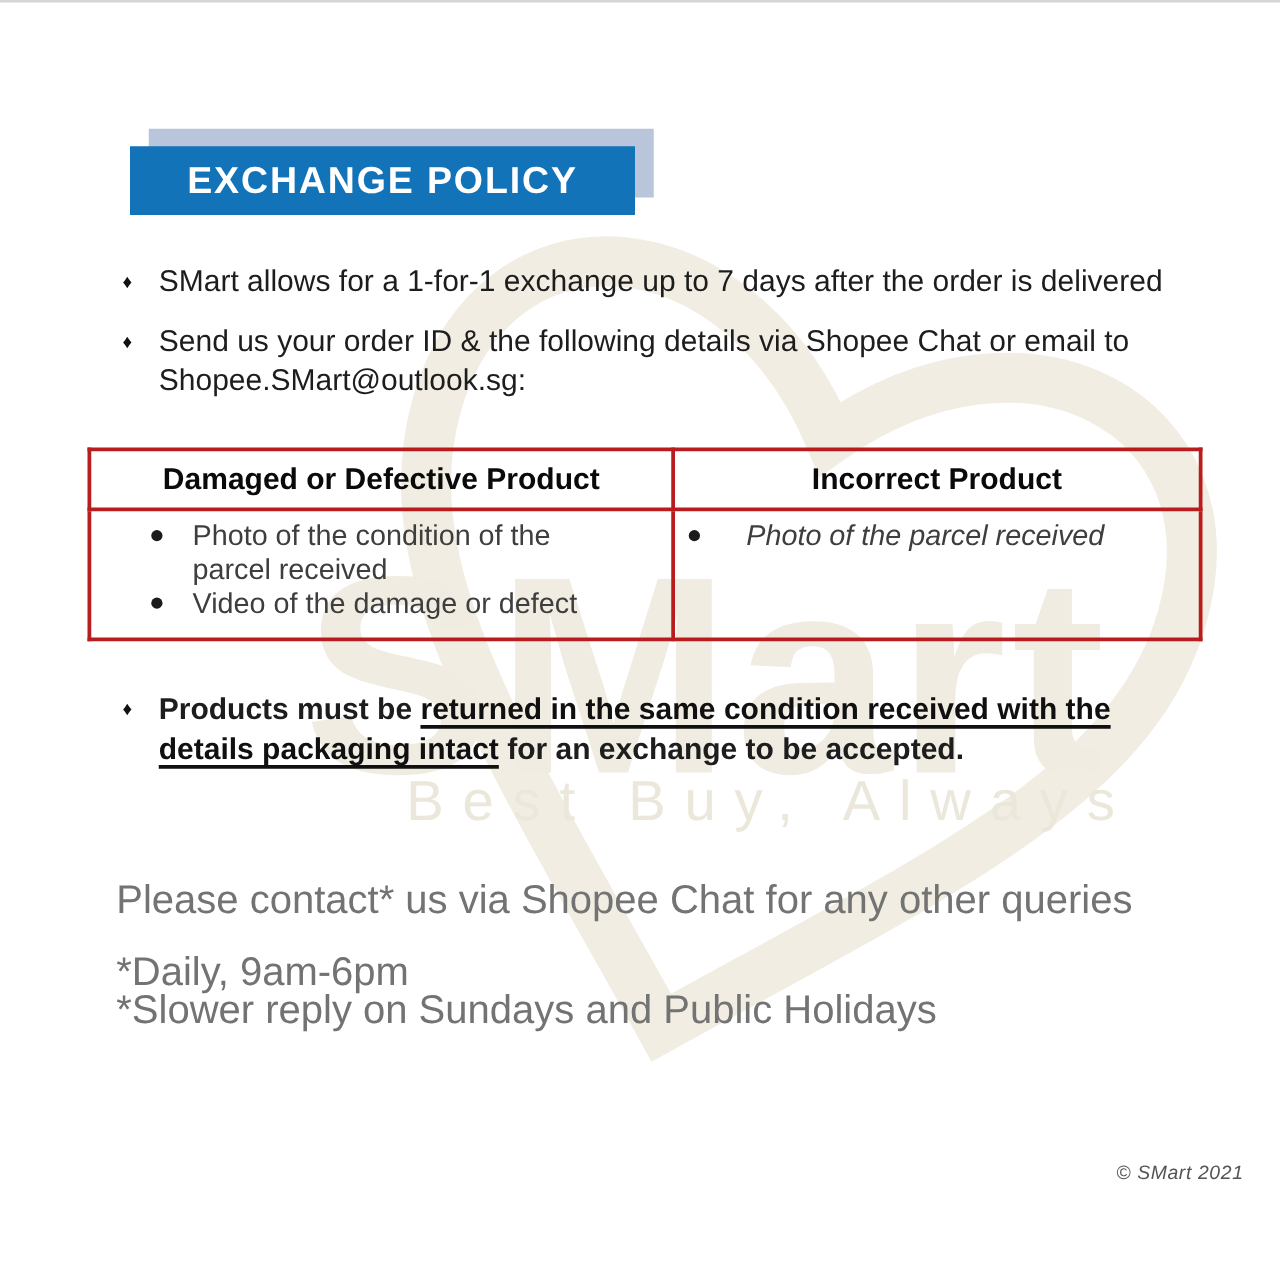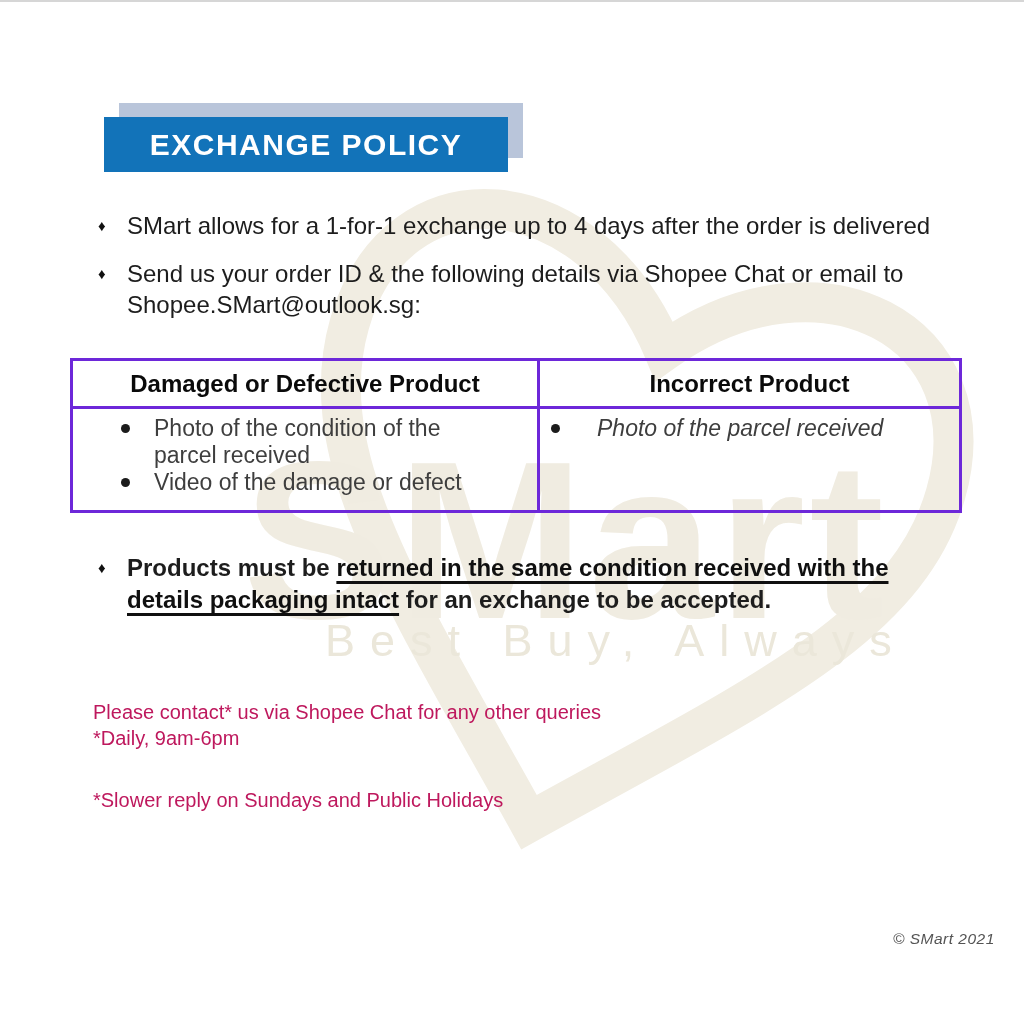--- a/index.html
+++ b/index.html
@@ -27,37 +27,37 @@
   .diamond{width:29px;flex:none;font-size:15px;line-height:31px;color:#111;}
   .bline{white-space:nowrap;}
   .b3 .bline{line-height:32px;}
   .seg-plain{font-weight:bold;}
   .seg-emph{font-weight:bold;color:#101010;text-decoration:underline;
             text-decoration-thickness:2.5px;text-underline-offset:5px;text-align:right;}
 
   
   .ptable{position:absolute;left:70px;top:358px;z-index:1;border-collapse:collapse;
           table-layout:fixed;background:transparent;}
-  .ptable th,.ptable td{border:3px solid #6d28d9;padding:0;background:transparent;}
+  .ptable th,.ptable td{border:3px solid #b91c1c;padding:0;background:transparent;}
   .ptable th{height:45px;font-size:24px;font-weight:bold;color:#0a0a0a;
              text-align:center;vertical-align:middle;}
   .ptable td{height:95px;vertical-align:top;padding-top:6px;}
   .c1{width:464px;}
   .c2{width:419px;}
   .cell-item{display:flex;align-items:flex-start;}
   .dot{width:9px;height:9px;border-radius:50%;background:#1b1b1b;flex:none;margin-top:9px;}
   .c1 .dot{margin-left:48px;}
   .c1 .itext{margin-left:24px;width:320px;}
   .c2 .dot{margin-left:11px;}
   .c2 .itext{margin-left:37px;font-style:italic;}
   .itext{font-size:23px;line-height:27px;color:var(--text-gray,#3e3e3e);}
 
   
-  .contact-line{position:absolute;left:93px;z-index:1;font-size:20px;
-                color:#be185d;white-space:nowrap;}
+  .contact-line{position:absolute;left:93px;z-index:1;font-size:32px;
+                color:#737373;white-space:nowrap;}
 
   
   .copyright{position:absolute;left:866px;top:930px;z-index:1;font-size:15.5px;
              font-style:italic;letter-spacing:0.5px;color:#545454;white-space:nowrap;margin-left:27px;}
 </style>
 </head>
 <body>
 
 <div class="page">
 
@@ -73,21 +73,21 @@
   <div class="edge-line"></div>
 
   <div class="banner-shadow"></div>
   <div class="banner">
     <span>EXCHANGE POLICY</span>
   </div>
 
   <div class="bullet-row" style="top:210px">
     <span class="diamond">♦</span>
     <div>
-      <div class="bline">SMart allows for a 1-for-1 exchange up to 4 days after the order is delivered</div>
+      <div class="bline">SMart allows for a 1-for-1 exchange up to 7 days after the order is delivered</div>
     </div>
   </div>
 
   <div class="bullet-row" style="top:258px">
     <span class="diamond">♦</span>
     <div>
       <div class="bline">Send us your order ID &amp; the following details via Shopee Chat or email to</div>
       <div class="bline">Shopee.SMart@outlook.sg:</div>
     </div>
   </div>
@@ -121,18 +121,18 @@
 
   <div class="bullet-row b3" style="top:552px">
     <span class="diamond">♦</span>
     <div>
       <div class="bline"><span class="seg-plain">Products must be </span><span class="seg-emph">returned in the same condition received with the</span></div>
       <div class="bline"><span class="seg-emph">details packaging intact</span><span class="seg-plain"> for an exchange to be accepted.</span></div>
     </div>
   </div>
 
   <div class="contact-line" style="top:701px">Please contact* us via Shopee Chat for any other queries</div>
-  <div class="contact-line" style="top:727px">*Daily, 9am-6pm</div>
+  <div class="contact-line" style="top:759px">*Daily, 9am-6pm</div>
   <div class="contact-line" style="top:789px">*Slower reply on Sundays and Public Holidays</div>
 
   <div class="copyright">© SMart 2021</div>
 
 </div>
 
 </body></html>

